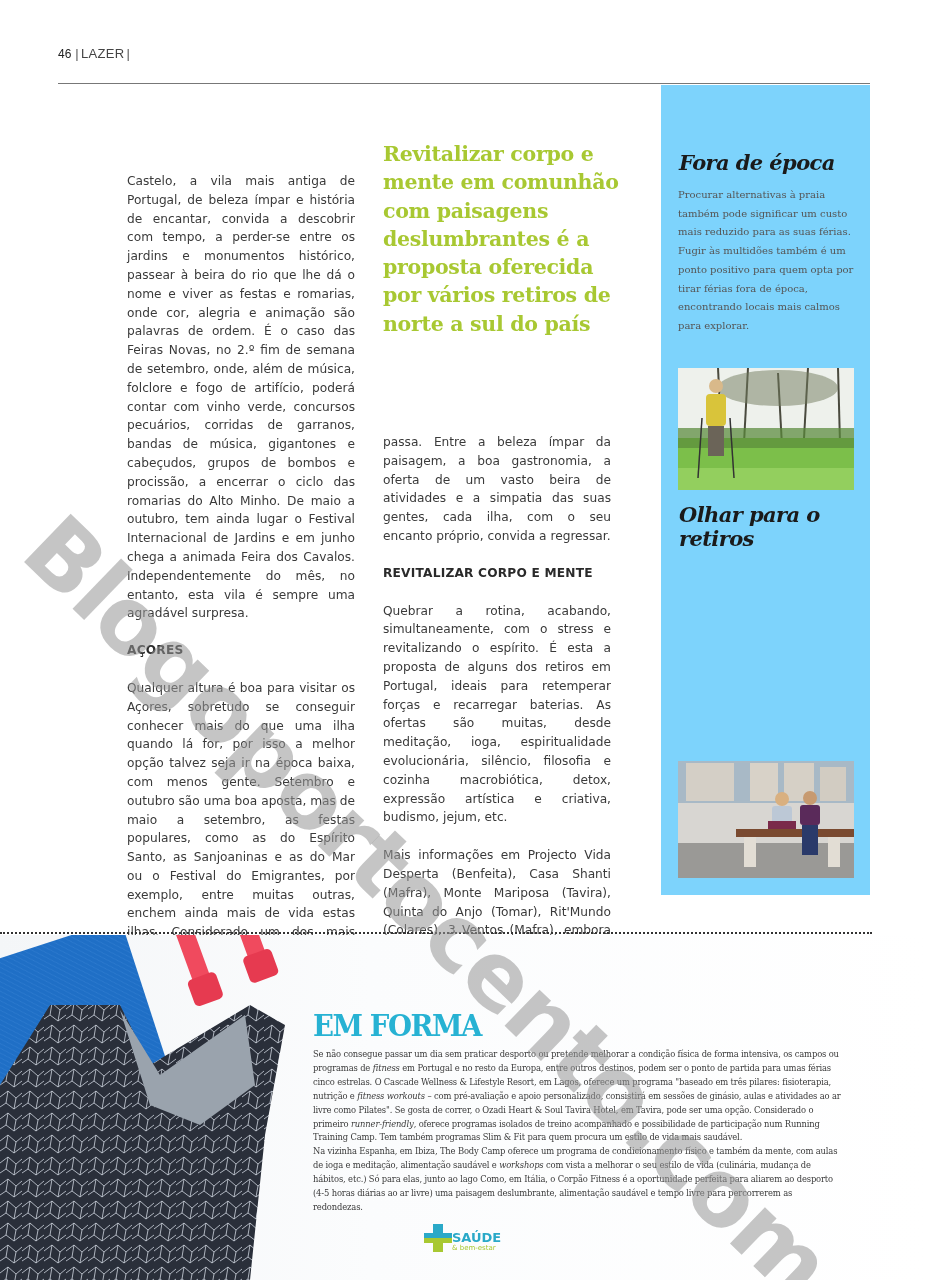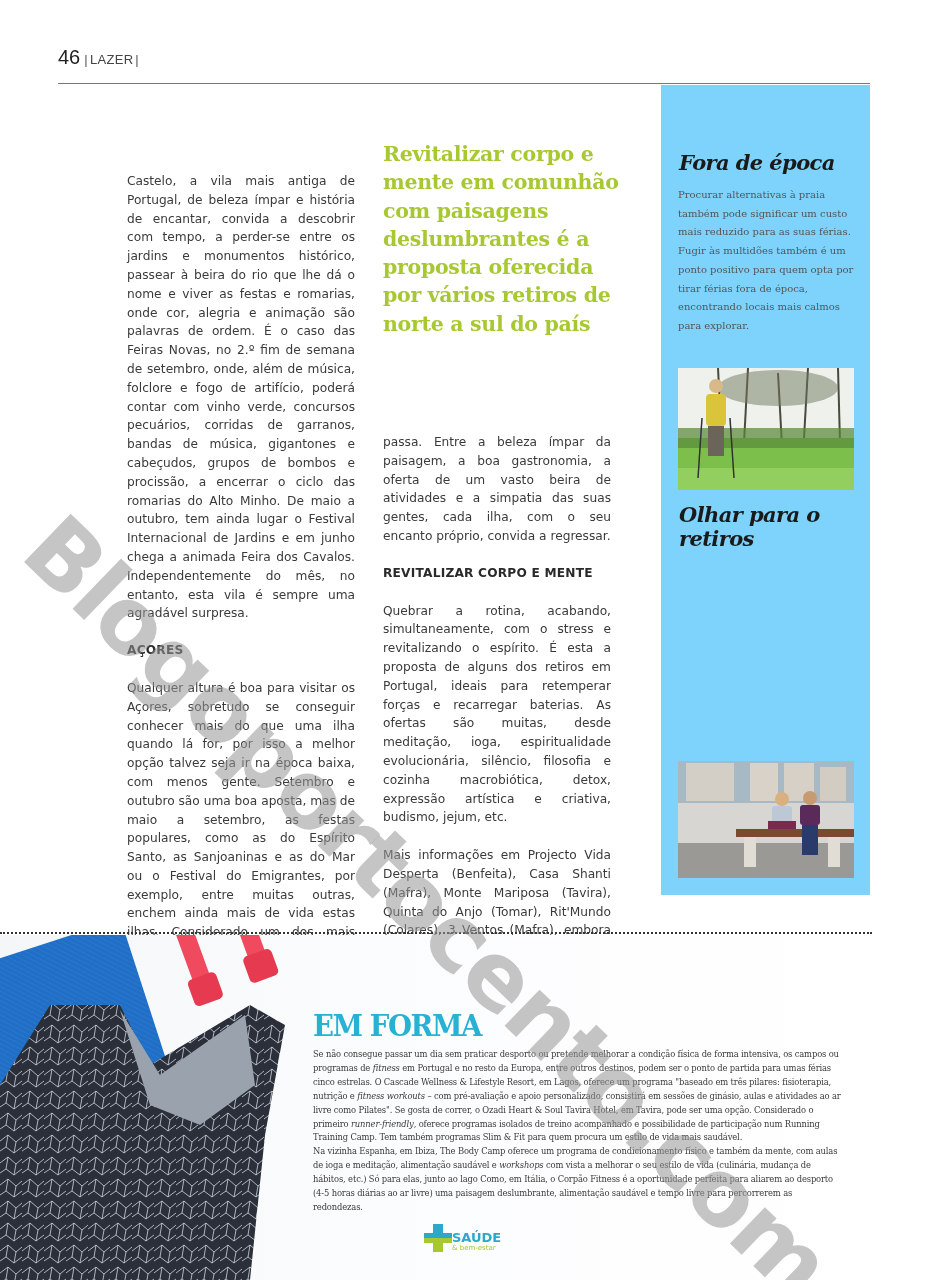--- a/index.html
+++ b/index.html
@@ -1,20 +1,20 @@
 <!DOCTYPE html>
 <html><head>
 <meta charset="utf-8">
 <style>
   * { box-sizing: border-box; margin: 0; padding: 0; }
   html, body { width: 926px; height: 1280px; background: #ffffff; overflow: hidden; }
   body { position: relative; font-family: "DejaVu Sans", sans-serif; color: #333; }
 
   .header { position: absolute; left: 58px; top: 46px; display: flex; align-items: baseline; }
-  .page-num { font-family: "Liberation Sans", sans-serif; font-size: 20px; color: #222; }
+  .page-num { font-family: "Liberation Sans", sans-serif; font-size: 12px; color: #222; }
   .section-label { font-family: "Liberation Sans", sans-serif; font-size: 13px; color: #444; letter-spacing: 0.3px; margin-left: 2px; }
   .section-label .pipe { color: #555; margin: 0 2px; }
   .header-rule { position: absolute; left: 58px; top: 83px; width: 812px; height: 1px; background: #777; }
 
   .col { position: absolute; font-family: "DejaVu Sans", sans-serif; font-size: 12.2px; line-height: 18.8px; color: #3a3a3a; text-align: justify; }
   .col-1 { left: 127px; top: 153px; width: 228px; }
   .col-2 { left: 383px; top: 414px; width: 228px; }
   .col p { margin-bottom: 0; hyphens: manual; margin-top: 19px; }
   .col h3 { font-family: "DejaVu Sans", sans-serif; font-size: 12.2px; font-weight: bold; color: #2a2a2a; letter-spacing: 0.2px; line-height: 18.8px; }
   .gap { height: 18px; }

